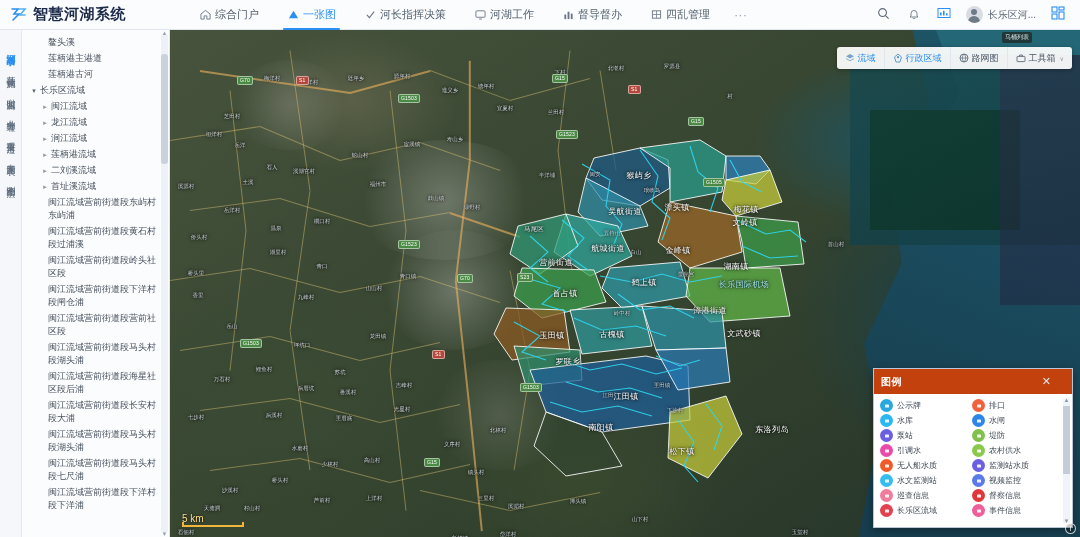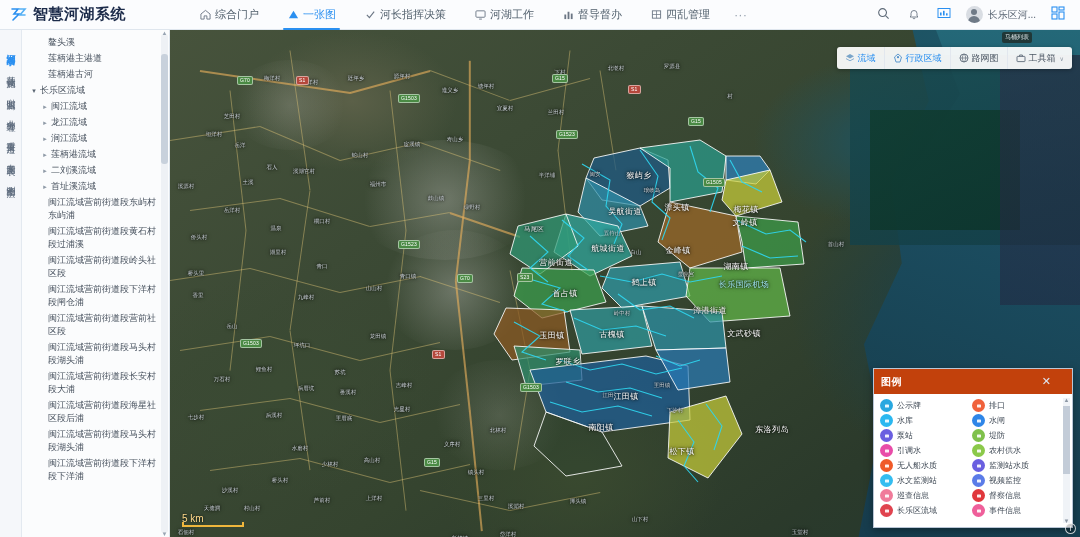--- a/index.html
+++ b/index.html
@@ -499,29 +499,33 @@
           <div class="tree-node lvl2">
             <span class="caret"></span>
             <span class="tlabel">闽江流域营前街道段营前社区段</span>
           </div>
           <div class="tree-node lvl2">
             <span class="caret"></span>
             <span class="tlabel">闽江流域营前街道段马头村段湖头浦</span>
           </div>
           <div class="tree-node lvl2">
             <span class="caret"></span>
+            <span class="tlabel">闽江流域营前街道段海星社区段后浦</span>
+          </div>
+          <div class="tree-node lvl2">
+            <span class="caret"></span>
             <span class="tlabel">闽江流域营前街道段长安村段大浦</span>
           </div>
           <div class="tree-node lvl2">
             <span class="caret"></span>
-            <span class="tlabel">闽江流域营前街道段海星社区段后浦</span>
-          </div>
-          <div class="tree-node lvl2">
-            <span class="caret"></span>
             <span class="tlabel">闽江流域营前街道段马头村段湖头浦</span>
+          </div>
+          <div class="tree-node lvl2">
+            <span class="caret"></span>
+            <span class="tlabel">闽江流域营前街道段马头村段七尺浦</span>
           </div>
           <div class="tree-node lvl2">
             <span class="caret"></span>
             <span class="tlabel">闽江流域营前街道段下洋村段下洋浦</span>
           </div>
         </div>
       <div class="tree-sb">
         <div class="thumb"></div>
       </div>
       <div class="sb-arrow up">▲</div>

